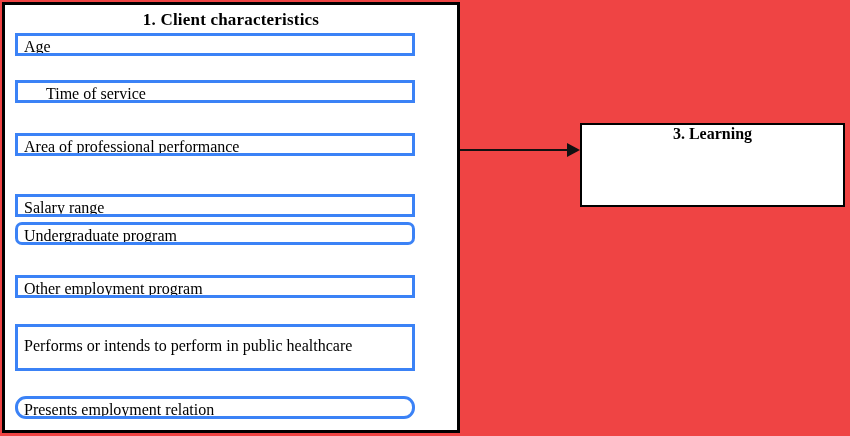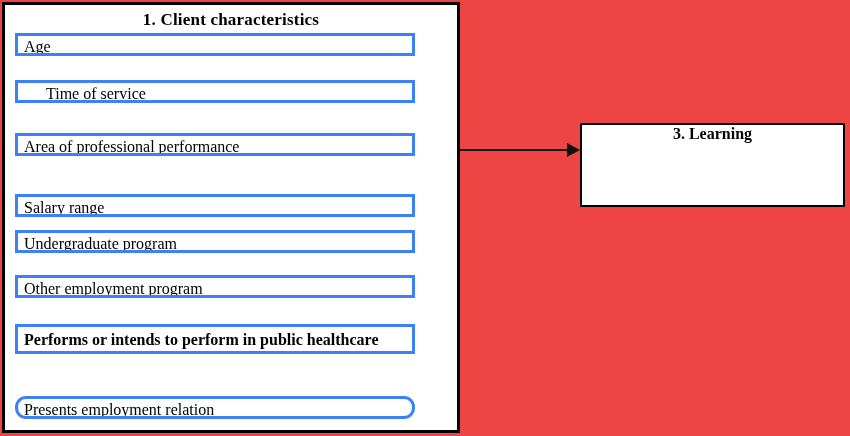--- a/index.html
+++ b/index.html
@@ -39,23 +39,23 @@
     background: #ffffff;
     font-size: 16px;
     line-height: 21px;
     padding: 0 6px;
     overflow: hidden;
   }
   .item-0 { top: 28px; }
   .item-1 { top: 75px; padding-left: 28px; }
   .item-2 { top: 128px; }
   .item-3 { top: 173px; margin-top: 16px; }
-  .item-4 { top: 225px; }
+  .item-4 { top: 217px; border-radius: 7px; }
   .item-5 { top: 270px; }
-  .item-6 { top: 319px; height: 30px; line-height: 22px; padding-top: 2px; font-weight: bold; }
+  .item-6 { top: 319px; height: 47px; line-height: 22px; padding-top: 8px; }
   .item-7 { top: 391px; border-radius: 11px; }
   .arrow-shaft {
     position: absolute;
     left: 460px; top: 149px;
     width: 110px; height: 2px;
     background: #111111;
   }
   .arrow-head {
     position: absolute;
     left: 567px; top: 143px;

